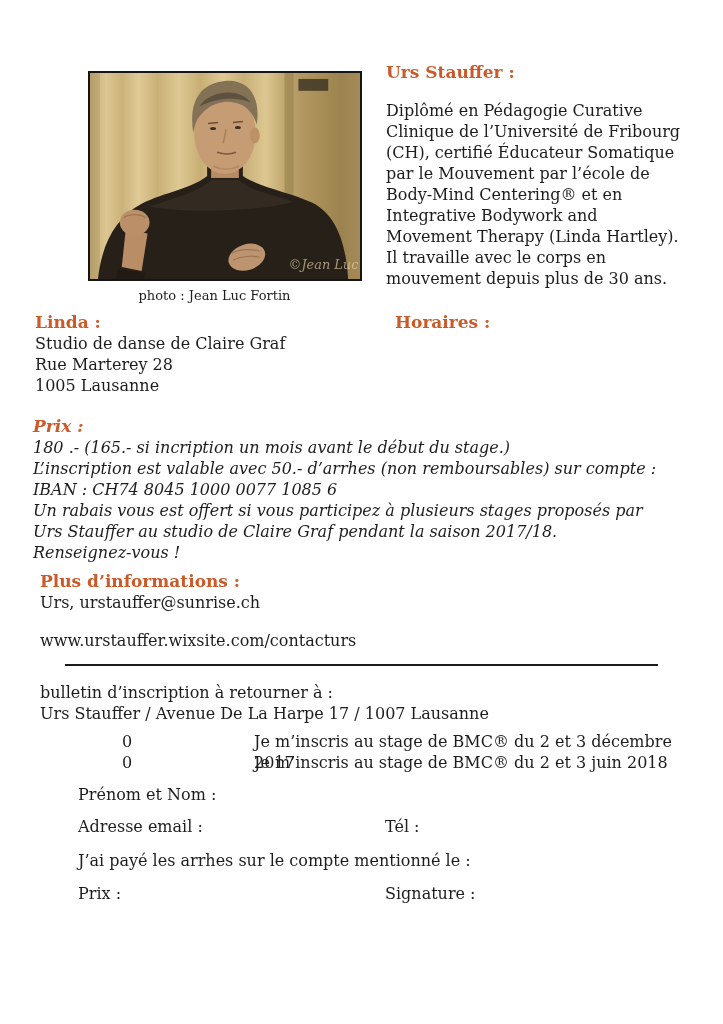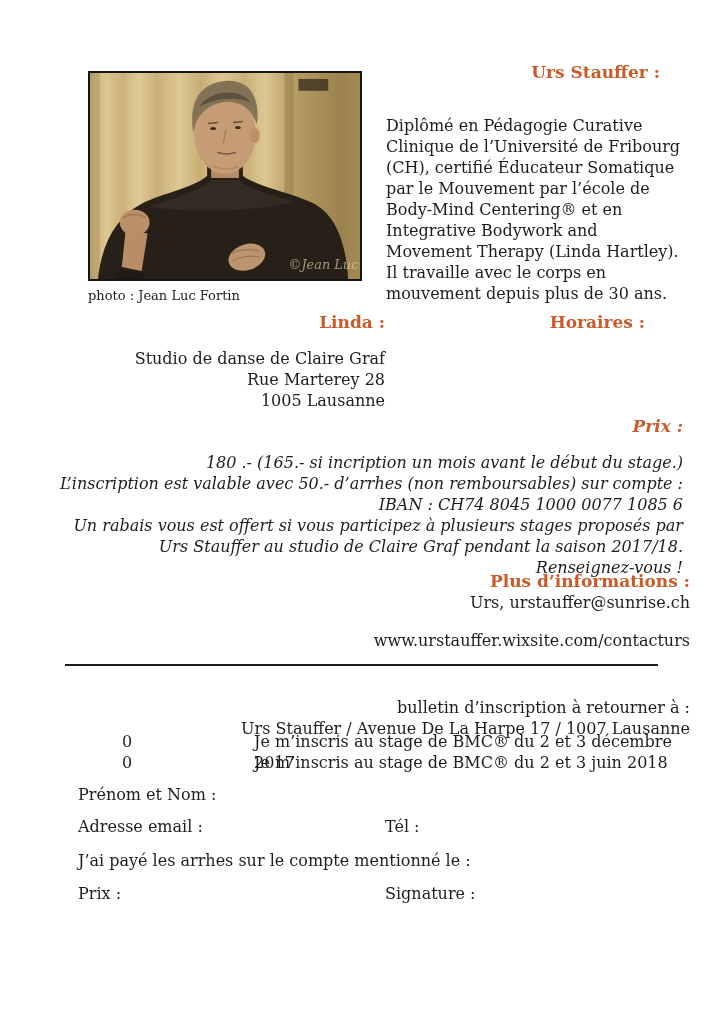--- a/index.html
+++ b/index.html
@@ -2,29 +2,29 @@
 <html><head>
 <meta charset="utf-8">
 <style>
   html,body{margin:0;padding:0;background:#ffffff;}
   .page{
     position:relative;width:723px;height:1024px;background:#ffffff;
     font-family:"DejaVu Serif", serif;color:#1d1d1d;
     font-size:16px;line-height:21px;overflow:hidden;
   }
   .abs{position:absolute;}
-  .center{text-align:right;}
-  .pre{white-space:pre-line;margin-top:15px;}
+  .center{text-align:left;}
+  .pre{white-space:pre-line;}
   .heading{color:#cb5a28;font-weight:bold;font-size:17px;line-height:21px;}
   .photo-frame{
     left:88px;top:71px;width:270px;height:206px;
     border:2px solid #151515;background:#f0abfc;
   }
   .photo-frame svg{display:block;width:100%;height:100%;}
-  .photo-caption{left:88px;top:288px;width:253px;text-align:left;font-size:13px;line-height:16px;}
+  .photo-caption{left:88px;top:288px;width:253px;text-align:center;font-size:13px;line-height:16px;}
   .profile-heading{left:386px;top:62px;width:274px;}
   .profile-bio{left:386px;top:100px;width:312px;}
   .lieu-block{left:35px;top:312px;width:350px;}
   .horaires-block{left:395px;top:312px;width:250px;}
   .prix-block{left:33px;top:416px;width:650px;font-style:italic;}
   .info-block{left:40px;top:571px;width:650px;}
   .website-line{left:40px;top:630px;width:650px;}
   .divider{left:65px;top:664px;width:593px;height:0;border-top:2px solid #1c1c1c;}
   .bulletin-block{left:40px;top:682px;width:650px;}
   .opt-mark{left:122px;width:20px;}

